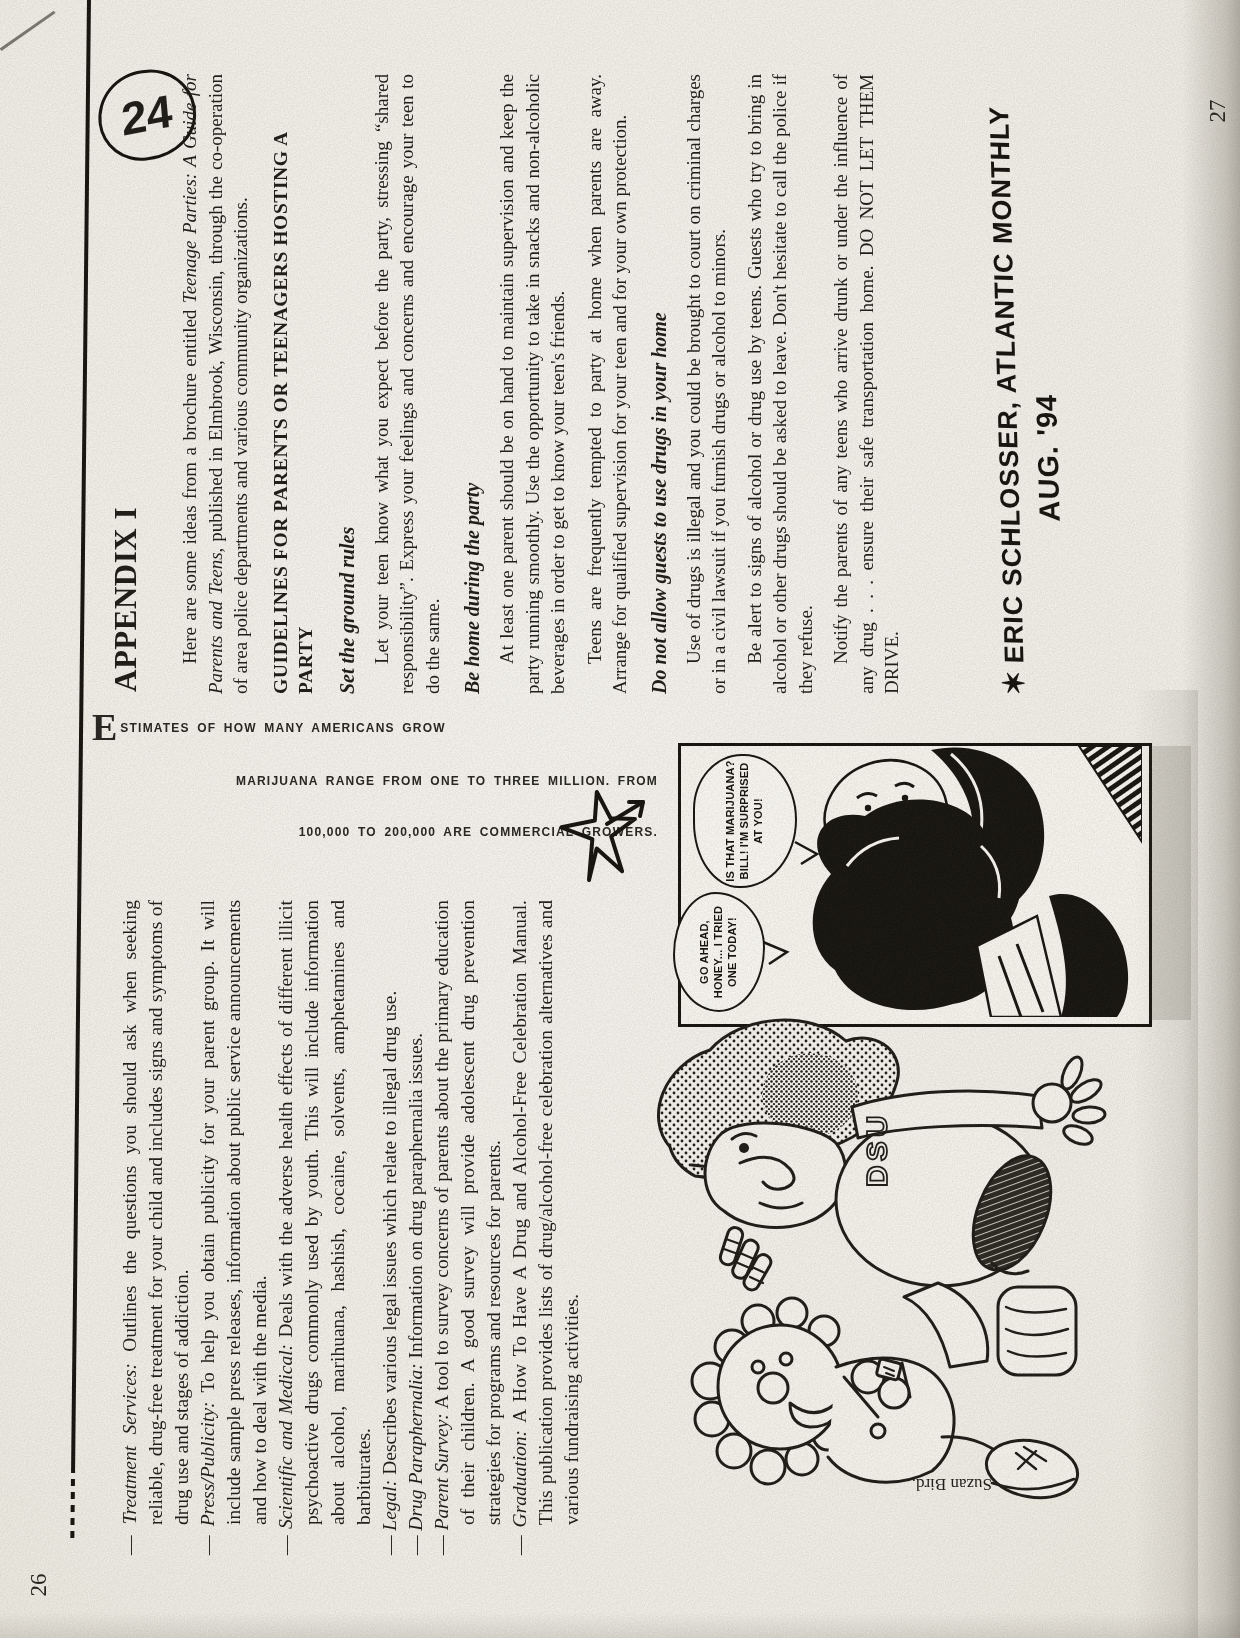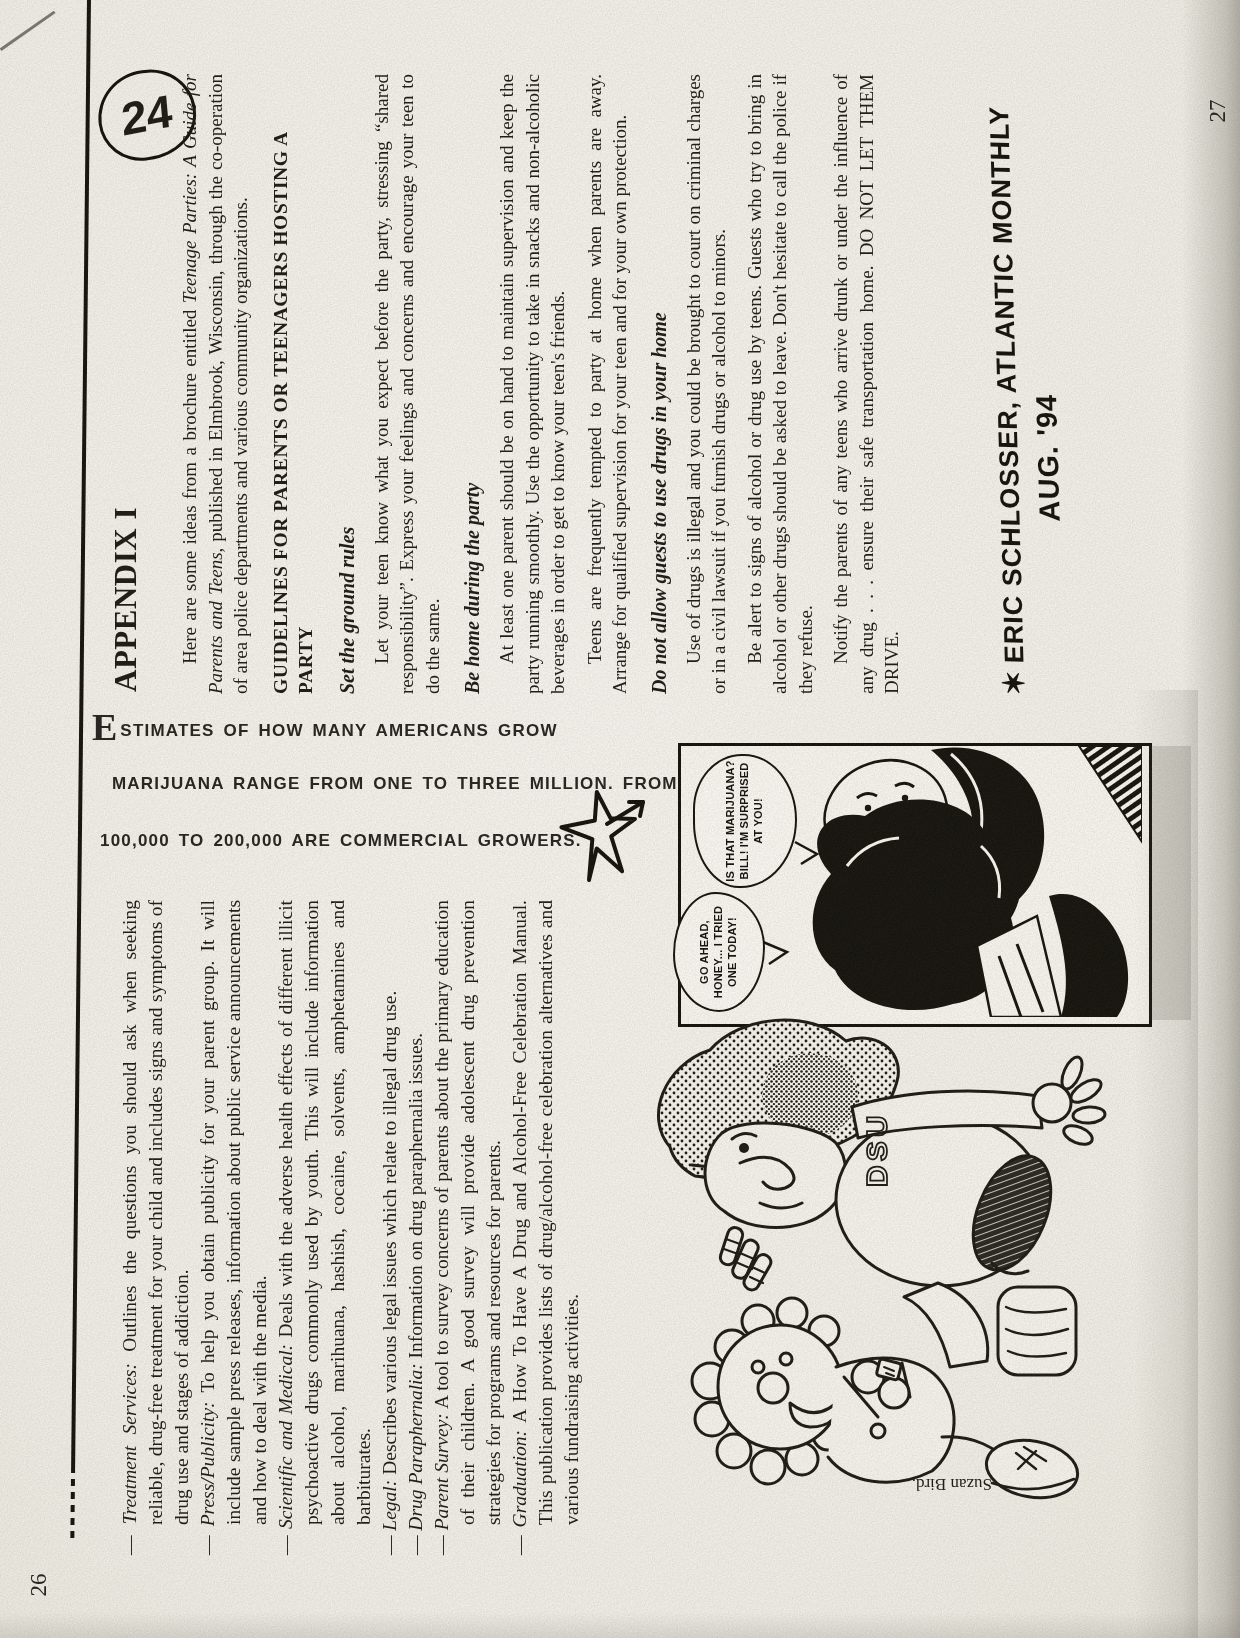--- a/index.html
+++ b/index.html
@@ -25,21 +25,21 @@
             font-family:"Liberation Sans", sans-serif;font-weight:bold;font-size:27px;line-height:1.35;
             letter-spacing:1px;transform:rotate(-1.6deg) skewX(-3deg);color:#14120d;}
   .handnote .l2{margin-left:175px;font-size:29px;}
   .hand-star{font-size:30px;margin-right:6px;}
   
   p.res{font-size:19.5px;line-height:26px;text-align:justify;margin:0;padding-left:30px;text-indent:-30px;}
   p.res i{font-style:italic;}
   
   .pullquote{position:absolute;left:92px;top:712px;width:566px;color:#262420;
              font-family:"Liberation Sans", sans-serif;font-weight:bold;}
-  .pq-line{font-size:17px;letter-spacing:1.2px;word-spacing:3px;white-space:nowrap;}
+  .pq-line{font-size:12px;letter-spacing:1.2px;word-spacing:3px;white-space:nowrap;text-align:right;}
   .pq-1{display:flex;align-items:flex-start;}
   .pq-drop{font-family:"Liberation Serif", serif;font-size:38px;line-height:30px;font-weight:bold;margin-right:3px;}
   .pq-1 .pq-line{padding-top:9px;}
   .pq-2{margin:32px 0 0 20px;}
   .pq-3{margin:37px 0 0 8px;}
   
   .rule-wrap{position:absolute;left:87px;top:-2px;width:4px;height:1560px;transform-origin:0 0;transform:rotate(0.62deg);}
   .rule-solid{width:4px;height:1468px;background:#15130e;}
   .rule-dash{width:4px;height:72px;background:repeating-linear-gradient(to bottom,#15130e 0 7px,transparent 7px 13px);}
   .pageno{position:absolute;width:50px;text-align:center;font-size:23px;transform:rotate(-90deg);color:#23211b;}

